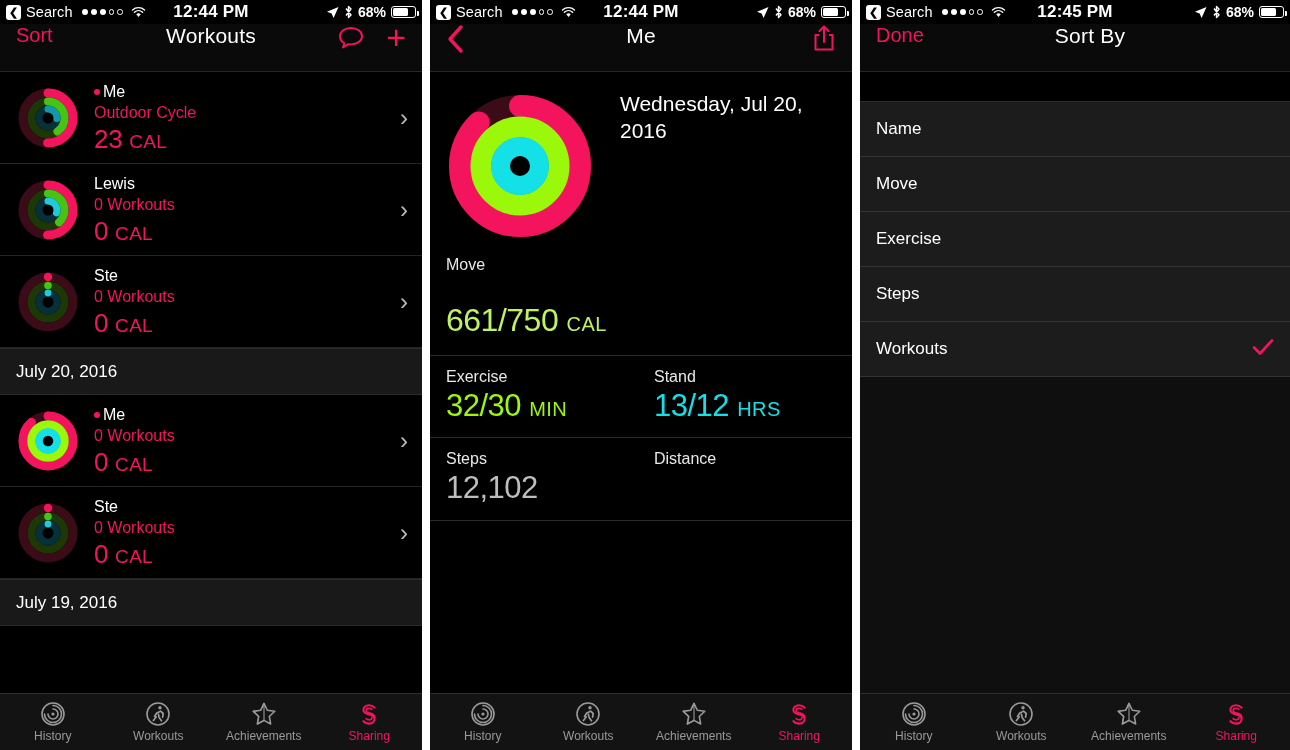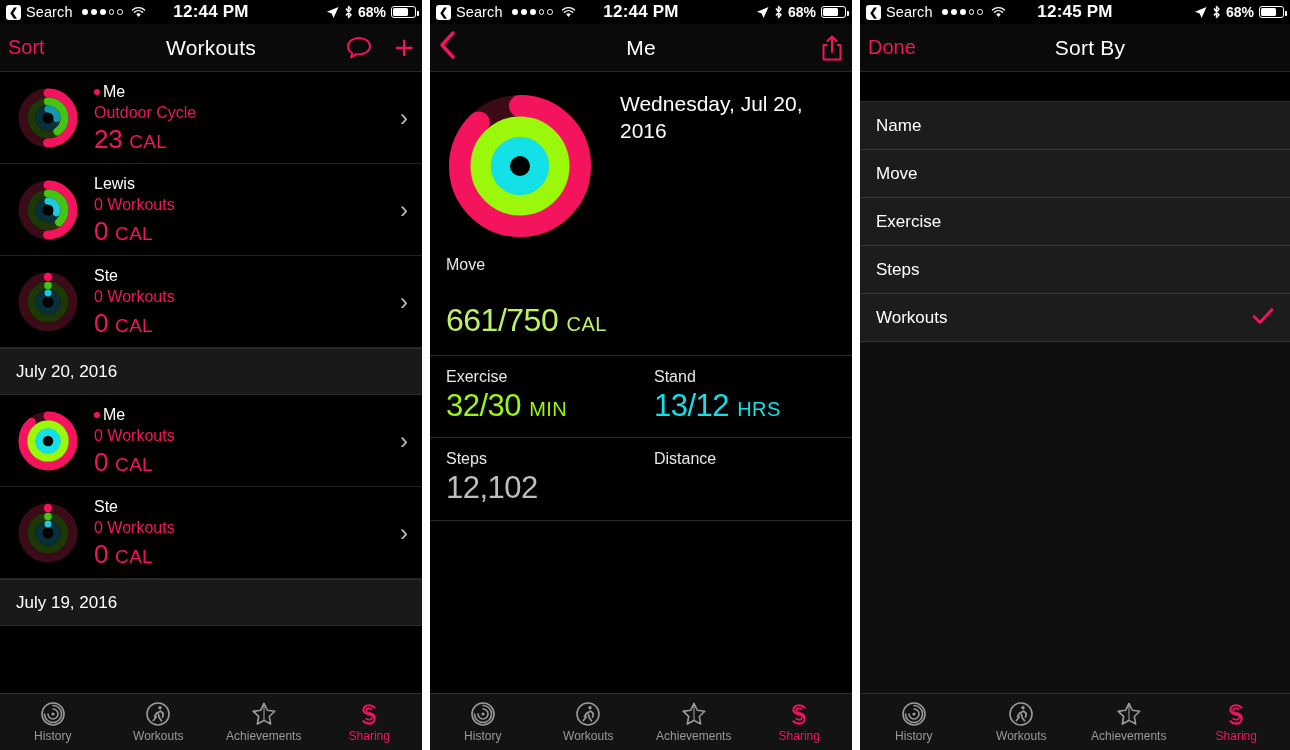--- a/index.html
+++ b/index.html
@@ -58,23 +58,23 @@
   .batt::after {
     content: ''; position: absolute; right: -4px; top: 3.5px;
     width: 2.2px; height: 5px; background: #fff; border-radius: 0 1px 1px 0;
   }
   .batt-fill { position: absolute; left: 1px; top: 1px; bottom: 1px; width: 66%; background: #fff; border-radius: 1.5px; }
 
   
   .navbar {
     height: 48px; flex: 0 0 48px;
     background: #0a0a0a;
-    display: flex; align-items: center; position: relative;
+    display: flex; align-items: flex-start; position: relative;
     border-bottom: 1px solid #262626;
-    padding: 0 8px;
+    padding: 0 16px;
   }
   .nav-title {
     position: absolute; left: 0; right: 0; text-align: center;
     color: #fff; font-size: 21px; font-weight: 500; letter-spacing: .2px;
     pointer-events: none;
   }
   .nav-title.shift { left: 30px; }
   .nav-left { color: #f4145e; font-size: 20px; z-index: 2; }
   .nav-right { margin-left: auto; display: flex; align-items: center; gap: 22px; z-index: 2; }
   .icon-btn { display: flex; align-items: center; justify-content: center; }
@@ -125,21 +125,21 @@
   .v-ex { color: #9cf80a; }
   .v-stand { color: #14e0e8; }
   .v-plain { color: #bdbdbd; }
   .stat-wide .stat-val { font-size: 32px; }
 
   
   .sort-body { flex: 1; background: #0f0f0f; }
   .sort-gap { height: 30px; background: #000; border-bottom: 1px solid #2b2b2b; }
   .sort-item {
     display: flex; align-items: center;
-    height: 48px; padding: 8px 16px;
+    height: 55px; padding: 8px 16px;
     background: #1c1c1c; color: #fff; font-size: 17px;
     border-bottom: 1px solid #343434;
   }
   .sort-check { margin-left: auto; color: #f4145e; font-size: 22px; font-weight: bold; }
   .sort-filler { flex: 1; background: #000; }
 
   
   .tabbar {
     flex: 0 0 57px; height: 57px;
     background: #131313;

